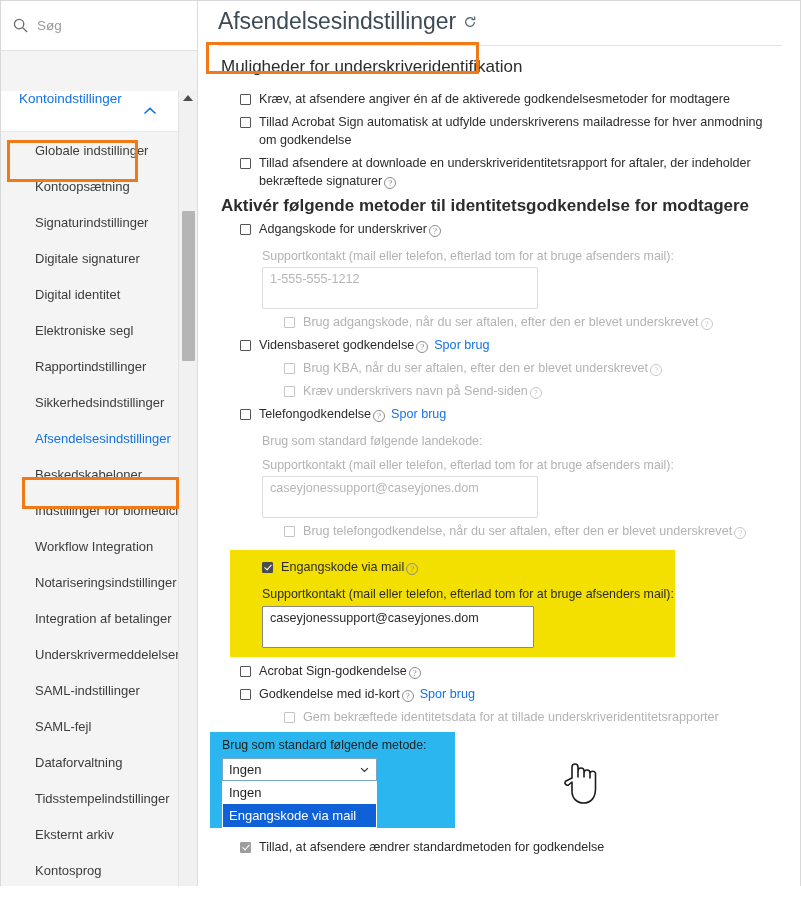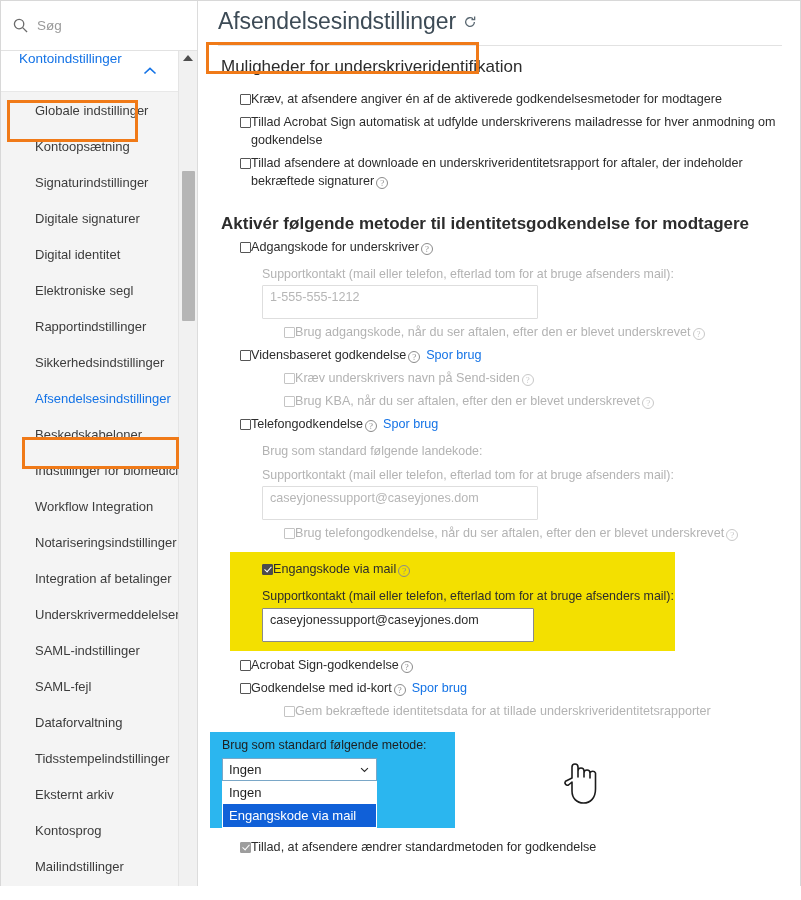--- a/index.html
+++ b/index.html
@@ -35,20 +35,21 @@
 
   
   .sidebar {
     width: 197px;
     min-width: 197px;
     background: #f4f4f4;
     border-right: 1px solid #dcdcdc;
     position: relative;
     display: flex;
     flex-direction: column;
+    gap: 40px;
   }
   .search-box {
     height: 50px;
     background: #ffffff;
     border-bottom: 1px solid #e2e2e2;
     display: flex;
     align-items: center;
     padding: 0 12px;
     gap: 9px;
   }
@@ -181,21 +182,21 @@
   .sec-title {
     font-size: 17px;
     color: #2c2c2c;
     margin: 11px 0 0 3px;
   }
 
   
   .cb-row {
     display: flex;
     align-items: flex-start;
-    gap: 0;
+    gap: 8px;
     font-size: 12.6px;
     color: #2c2c2c;
     line-height: 1.42;
     margin-top: 5px;
     padding-left: 22px;
   }
   .cb-row.lvl2 { margin-left: 44px; }
   .cb-row.dis { color: #b3b3b3; }
 
   .cb {
@@ -261,21 +262,21 @@
   .fld-label {
     font-size: 12.4px;
     color: #2c2c2c;
     margin: 10px 0 4px 44px;
   }
   .fld-label.dis { color: #b3b3b3; }
 
   .txt-input {
     margin-left: 44px;
     width: 276px;
-    height: 34px;
+    height: 42px;
     border: 1px solid #c9c9c9;
     background: #fff;
     font-size: 12.6px;
     color: #2c2c2c;
     padding: 0 7px;
     line-height: 23px;
     border-radius: 1px;
   }
   .txt-input.dis { color: #b6b6b6; border-color: #dedede; }
 
@@ -520,44 +521,44 @@
         <div class="cb-row">
           <span class="cb"></span>
           <span class="cb-txt"><span>Tillad Acrobat Sign automatisk at udfylde underskriverens mailadresse for hver anmodning om godkendelse</span></span>
         </div>
         <div class="cb-row">
           <span class="cb"></span>
           <span class="cb-txt"><span>Tillad afsendere at downloade en underskriveridentitetsrapport for aftaler, der indeholder bekræftede signaturer</span><span class="help">?</span></span>
         </div>
       </div>
 
-    <div class="sec-title" style="margin-top:24px;font-weight:bold">Aktivér følgende metoder til identitetsgodkendelse for modtagere</div>
+    <div class="sec-title" style="margin-top:6px;font-weight:bold">Aktivér følgende metoder til identitetsgodkendelse for modtagere</div>
 
     <div class="cb-row">
       <span class="cb"></span>
       <span class="cb-txt"><span>Adgangskode for underskriver</span><span class="help">?</span></span>
     </div>
     <div class="fld-label dis">Supportkontakt (mail eller telefon, efterlad tom for at bruge afsenders mail):</div>
     <div class="txt-input dis">1-555-555-1212</div>
     <div class="cb-row lvl2 dis">
       <span class="cb dis"></span>
       <span class="cb-txt"><span>Brug adgangskode, når du ser aftalen, efter den er blevet underskrevet</span><span class="help dis">?</span></span>
     </div>
 
     <div class="cb-row">
       <span class="cb"></span>
       <span class="cb-txt"><span>Vidensbaseret godkendelse</span><span class="help">?</span><a class="lnk" href="#">Spor brug</a></span>
     </div>
     <div class="cb-row lvl2 dis">
       <span class="cb dis"></span>
-      <span class="cb-txt"><span>Kræv underskrivers navn på Send-siden</span><span class="help dis">?</span></span>
+      <span class="cb-txt"><span>Brug KBA, når du ser aftalen, efter den er blevet underskrevet</span><span class="help dis">?</span></span>
     </div>
     <div class="cb-row lvl2 dis">
       <span class="cb dis"></span>
-      <span class="cb-txt"><span>Brug KBA, når du ser aftalen, efter den er blevet underskrevet</span><span class="help dis">?</span></span>
+      <span class="cb-txt"><span>Kræv underskrivers navn på Send-siden</span><span class="help dis">?</span></span>
     </div>
 
     <div class="cb-row">
       <span class="cb"></span>
       <span class="cb-txt"><span>Telefongodkendelse</span><span class="help">?</span><a class="lnk" href="#">Spor brug</a></span>
     </div>
     <div class="inline-row">
       <span class="lbl">Brug som standard følgende landekode:</span>
     </div>
     <div class="fld-label dis">Supportkontakt (mail eller telefon, efterlad tom for at bruge afsenders mail):</div>

